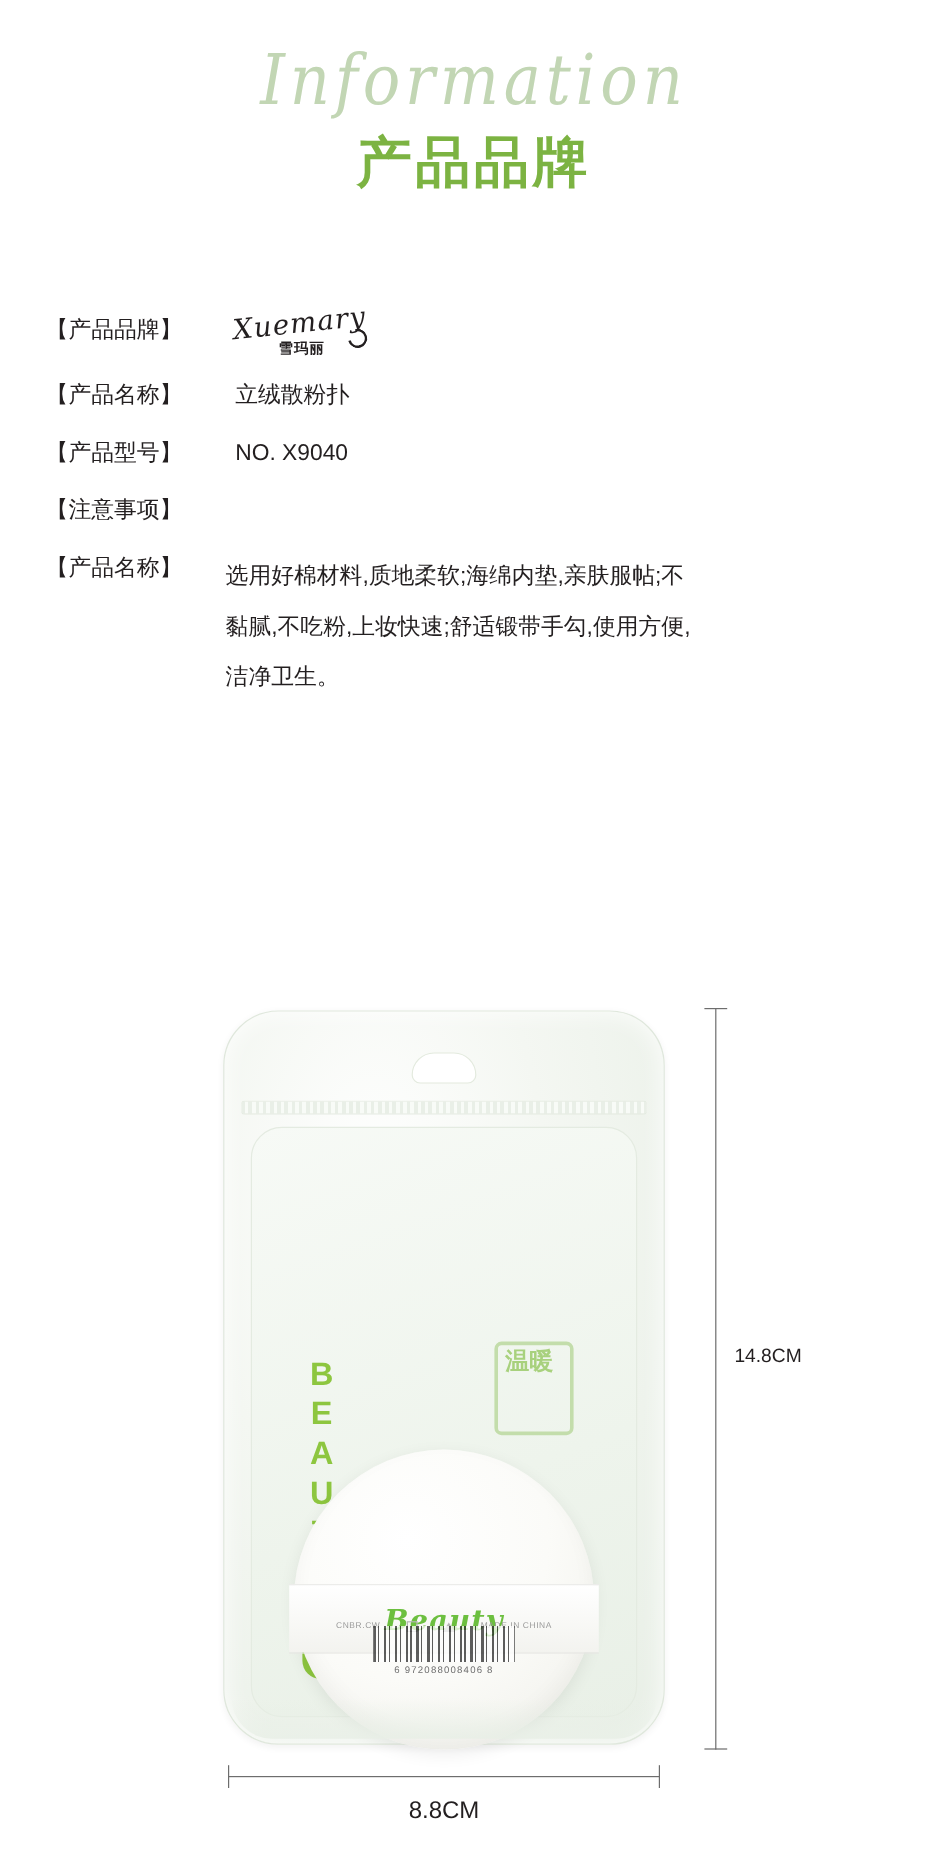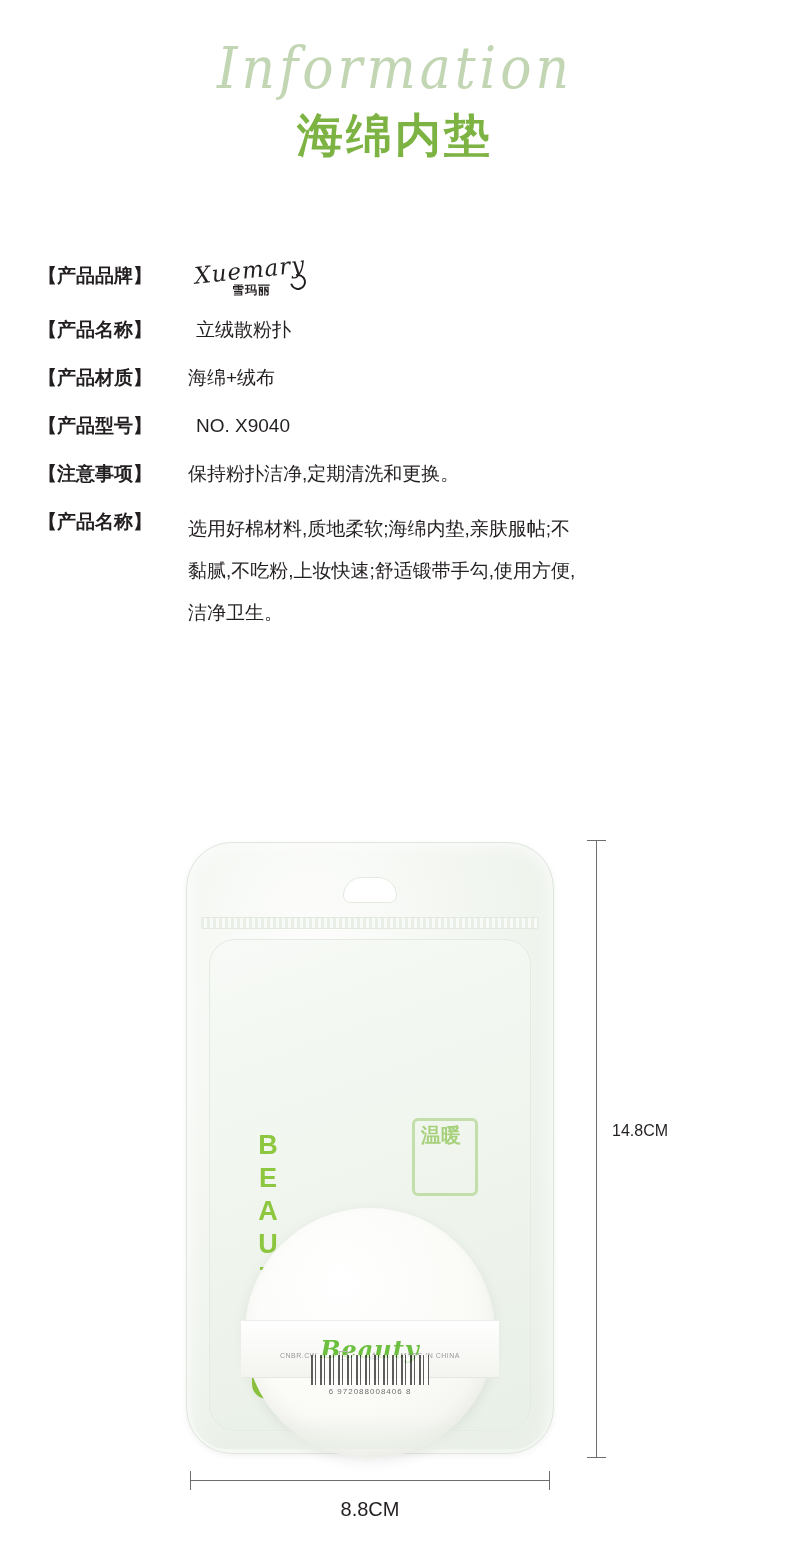--- a/index.html
+++ b/index.html
@@ -52,21 +52,21 @@
     width: 720px;
   }
   .spec-row {
     display: flex;
     align-items: flex-start;
     margin-bottom: 20px;
   }
   .spec-label {
     flex: 0 0 150px;
     font-size: 19px;
-    font-weight: 700;
+    font-weight: 400;
     color: #231f20;
     line-height: 28px;
     white-space: nowrap;
   }
   .spec-value {
     flex: 1 1 auto;
     font-size: 19px;
     color: #231f20;
     line-height: 28px;
   }
@@ -352,55 +352,50 @@
     text-align: center;
     font-size: 20px;
     color: #231f20;
   }
 </style>
 </head>
 <body>
 
 <div class="header">
   <div class="script-title">Information</div>
-  <div class="cn-title">海绵内垫</div>
+  <div class="cn-title">产品品牌</div>
 </div>
 
 <div class="specs">
 
   <div class="spec-row">
     <div class="spec-label">【产品品牌】</div>
     <div class="spec-value">
       <div class="brand-logo">
         <div class="bl-script">Xuemary</div>
         <div class="bl-cn">雪玛丽</div>
         <div class="bl-swirl"></div>
       </div>
     </div>
   </div>
 
   <div class="spec-row">
     <div class="spec-label">【产品名称】</div>
     <div class="spec-value indent">立绒散粉扑</div>
   </div>
 
-  <div class="spec-row">
-    <div class="spec-label">【产品材质】</div>
-    <div class="spec-value">海绵+绒布</div>
-  </div>
 
   <div class="spec-row">
     <div class="spec-label">【产品型号】</div>
     <div class="spec-value indent">NO. X9040</div>
   </div>
 
 
   <div class="spec-row">
     <div class="spec-label">【注意事项】</div>
-    <div class="spec-value">保持粉扑洁净,定期清洗和更换。</div>
   </div>
 
   <div class="spec-row">
     <div class="spec-label">【产品名称】</div>
     <div class="spec-value efficacy-lines">
       <div>选用好棉材料,质地柔软;海绵内垫,亲肤服帖;不</div>
       <div>黏腻,不吃粉,上妆快速;舒适锻带手勾,使用方便,</div>
       <div>洁净卫生。</div>
     </div>
   </div>

